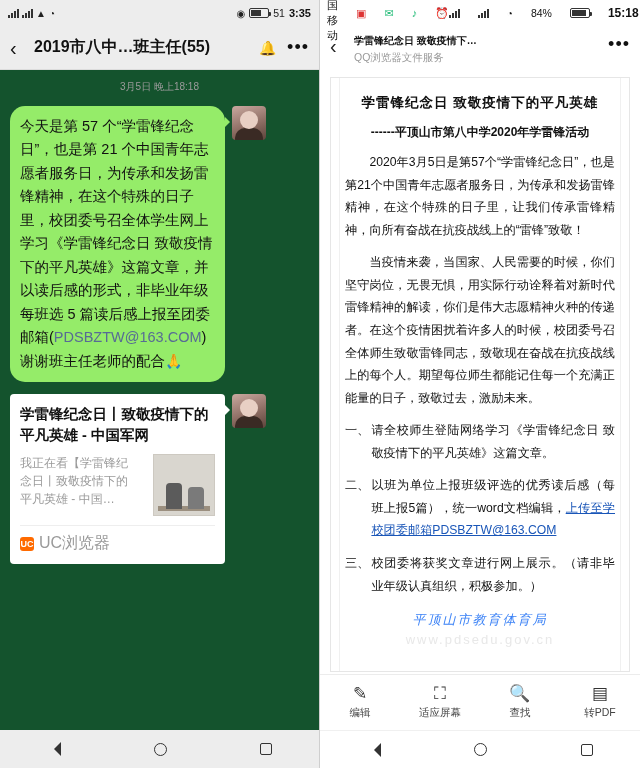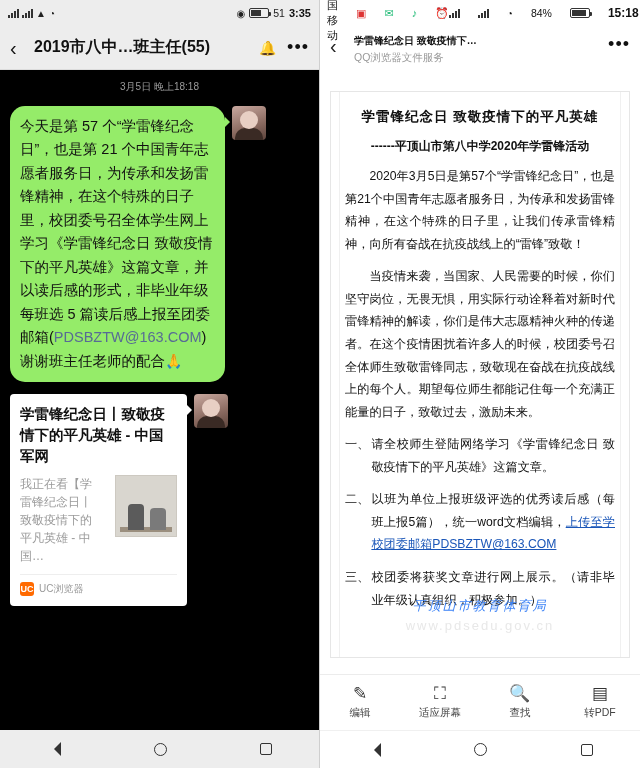--- a/index.html
+++ b/index.html
@@ -50,21 +50,21 @@
     border-bottom: 1px solid #dcdcdc;
   }
   .l-nav .back { font-size: 20px; color: #111; width: 20px; line-height: 1; }
   .l-nav .title {
     flex: 1; font-size: 16px; color: #111; font-weight: 600;
     margin-left: 4px; white-space: nowrap; overflow: hidden;
   }
   .l-nav .bell { font-size: 14px; color: #9a9a9a; margin-right: 10px; }
   .l-nav .dots { font-size: 18px; color: #111; letter-spacing: 1px; }
 
-  .l-body { flex: 1; background: #000000; overflow: hidden; padding: 0 10px; }
+  .l-body { flex: 1; background: #14532d; overflow: hidden; padding: 0 10px; }
   .msg-time { text-align: center; font-size: 10px; color: #9b9b9b; margin: 10px 0 12px; }
 
   .msg-row { display: flex; align-items: flex-start; gap: 7px; margin-bottom: 12px; }
   .avatar {
     width: 34px; height: 34px; border-radius: 4px; flex: 0 0 34px;
     background: linear-gradient(160deg,#caa9a0 0%, #8a6a60 60%, #5d443c 100%);
     position: relative; overflow: hidden;
   }
   .avatar::after {
     content: ""; position: absolute; left: 8px; top: 5px; width: 18px; height: 18px;
@@ -81,21 +81,21 @@
   }
   .bubble::after {
     content: ""; position: absolute; right: -5px; top: 11px;
     border: 5px solid transparent; border-left-color: #95ec69; border-right: 0;
   }
   .bubble .link { color: #576b95; }
   .bubble .emoji { font-size: 14px; }
 
   .card-row { display: flex; align-items: flex-start; gap: 7px; margin-bottom: 12px; }
   .card {
-    background: #fff; border-radius: 4px; width: 177px; padding: 10px;
+    background: #fff; border-radius: 4px; width: 215px; padding: 10px;
     position: relative;
   }
   .card::after {
     content: ""; position: absolute; right: -5px; top: 11px;
     border: 5px solid transparent; border-left-color: #fff; border-right: 0;
   }
   .card-title { font-size: 14.5px; line-height: 1.45; color: #111; font-weight: 600; }
   .card-mid { display: flex; gap: 19px; margin-top: 8px; }
   .card-desc { font-size: 12px; line-height: 1.5; color: #9a9a9a; flex: 1; word-break: break-all; }
   .card-thumb {
@@ -112,21 +112,21 @@
   }
   .card-thumb .desk {
     position: absolute; left: 4px; bottom: 4px; right: 4px; height: 5px; background: #9b8f7f;
   }
   .card-foot { display: flex; align-items: center; gap: 5px; margin-top: 9px;
     border-top: 1px solid #eee; padding-top: 7px; }
   .uc-ic {
     width: 14px; height: 14px; border-radius: 3px; background: #ff6a00;
     color: #fff; font-size: 9px; line-height: 14px; text-align: center; font-weight: bold;
   }
-  .card-src { font-size: 10px; color: #9a9a9a; }
+  .card-src { font-size: 16px; color: #9a9a9a; }
 
   
   .right {
     width: 320px; height: 768px; background: #fff;
     display: flex; flex-direction: column; position: relative;
   }
   .r-status {
     height: 26px; display: flex; align-items: center; justify-content: space-between;
     padding: 0 7px; font-size: 10.5px; color: #111; background: #fff;
   }
@@ -138,21 +138,21 @@
   .r-time { font-size: 12px; font-weight: bold; }
 
   .r-nav { display: flex; align-items: flex-start; padding: 8px 10px 10px; gap: 8px; }
   .r-nav .back { font-size: 20px; color: #222; line-height: 1.2; width: 16px; }
   .r-nav .tt { flex: 1; }
   .r-title { font-size: 10px; color: #111; font-weight: 600; white-space: nowrap; overflow: hidden; }
   .r-sub { font-size: 10.5px; color: #9a9a9a; margin-top: 3px; }
   .r-dots { font-size: 18px; color: #111; letter-spacing: 1px; }
 
   .doc {
-    flex: 1; margin: 16px 10px; background: #fff; overflow: hidden;
+    flex: 1; margin: 2px 10px; background: #fff; overflow: hidden;
     border: 1px solid #e6e6e6; padding: 16px 14px 0;
     position: relative;
   }
   .doc::before, .doc::after { content: ""; position: absolute; top: 0; bottom: 0; width: 1px; background: #f0f0f0; }
   .doc::before { left: 8px; } .doc::after { right: 8px; }
   .doc h1 { font-size: 13.5px; text-align: center; font-weight: bold; color: #111; letter-spacing: 1px; }
   .doc h2 { font-size: 12px; text-align: center; font-weight: bold; color: #111; margin-top: 12px; }
   .doc p { font-size: 12.2px; line-height: 1.85; color: #111; margin-top: 10px; text-align: justify; text-indent: 2em; }
   .doc .li { font-size: 12.2px; line-height: 1.85; color: #111; margin-top: 10px;
     display: flex; gap: 2px; text-align: justify; }

